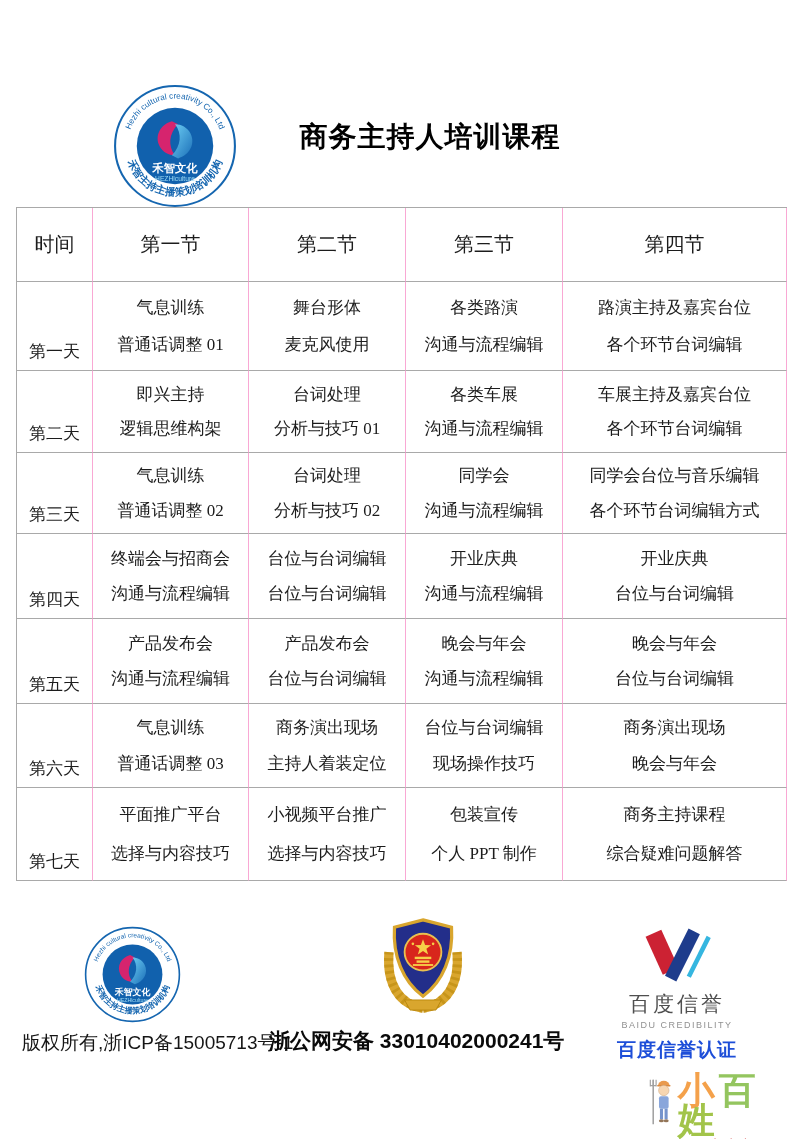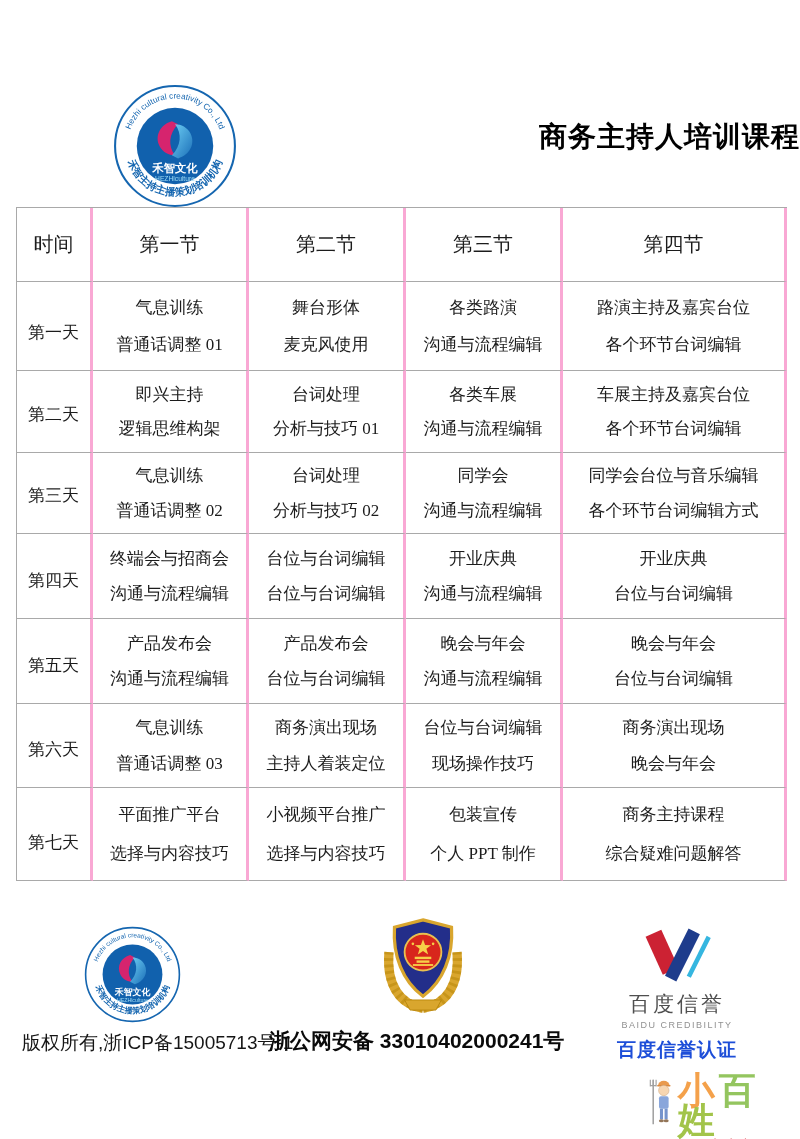--- a/index.html
+++ b/index.html
@@ -2,35 +2,35 @@
 <html><head>
 <meta charset="utf-8">
 <style>
   html,body{margin:0;padding:0;background:#ffffff;}
   .page{position:relative;width:800px;height:1139px;background:#ffffff;overflow:hidden;
         font-family:"Liberation Sans",sans-serif;}
 
   
   .logo-header{position:absolute;left:113px;top:84px;}
   .logo-footer{position:absolute;left:84px;top:926px;}
-  .page-title{position:absolute;left:60px;top:118px;width:740px;text-align:right;
+  .page-title{position:absolute;left:60px;top:118px;width:740px;text-align:center;
               font-family:"Liberation Serif","DejaVu Serif",serif;
               font-size:28px;font-weight:bold;color:#000;letter-spacing:1px;line-height:38px;}
 
   
   .course-table{position:absolute;left:16px;top:207px;width:770px;
                 display:grid;
                 grid-template-columns:76px 156px 157px 157px 224px;
                 grid-template-rows:74px 89px 82px 81px 85px 85px 84px 93px;
                 border-top:1px solid #a9a9a9;border-left:1px solid #a9a9a9;
                 font-family:"Liberation Serif","DejaVu Serif",serif;color:#1c1c1c;}
-  .cell{border-right:3px solid #f9a8d4;border-bottom:1px solid #a9a9a9;box-sizing:border-box;}
+  .cell{border-right:1px solid #f9a8d4;border-bottom:1px solid #a9a9a9;box-sizing:border-box;}
   .head-cell{display:flex;align-items:center;justify-content:center;font-size:20px;}
   .day-cell{display:flex;justify-content:center;align-items:flex-end;
-            padding-bottom:26px;font-size:17px;}
+            padding-bottom:7px;font-size:17px;}
   .content-cell{display:flex;flex-direction:column;justify-content:space-evenly;
                 align-items:center;text-align:center;font-size:17px;}
   .cell-line{white-space:nowrap;}
 
   
   .copyright{position:absolute;left:22px;top:1030px;font-size:19px;color:#151515;}
   .police-badge{position:absolute;left:377px;top:915px;}
   .police-text{position:absolute;left:269px;top:1027px;width:300px;text-align:left;
                font-size:21px;font-weight:bold;color:#0a0a0a;}
   .baidu-block{position:absolute;left:597px;top:926px;width:160px;text-align:center;}

